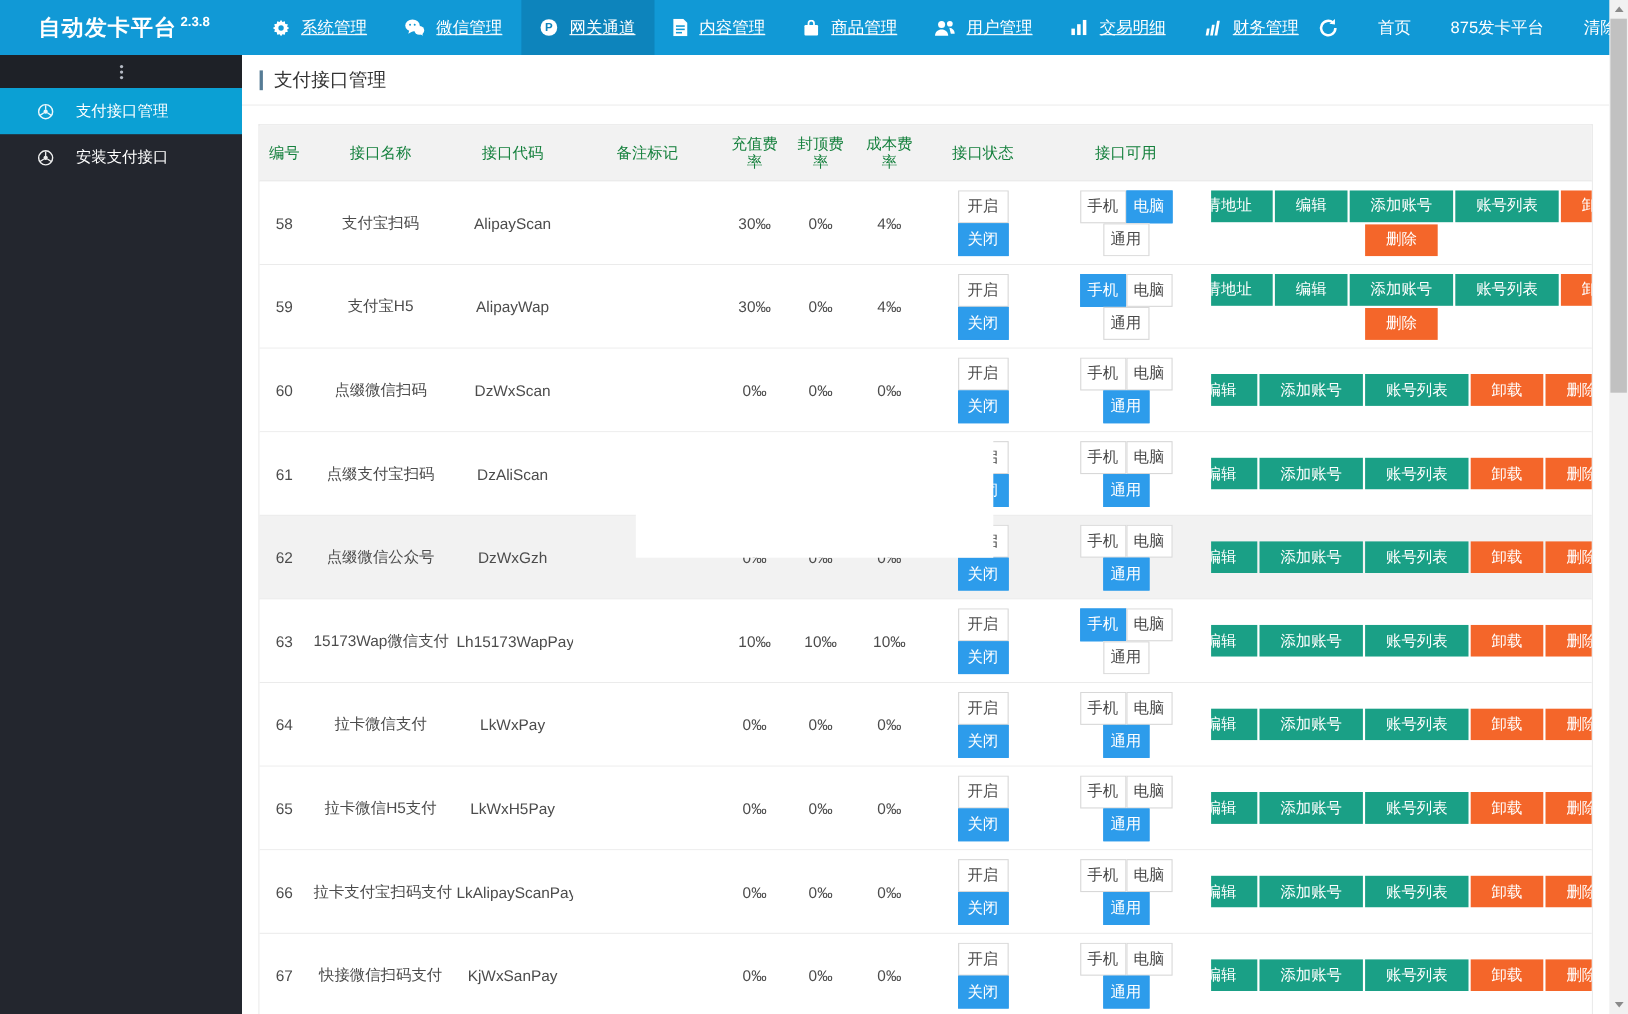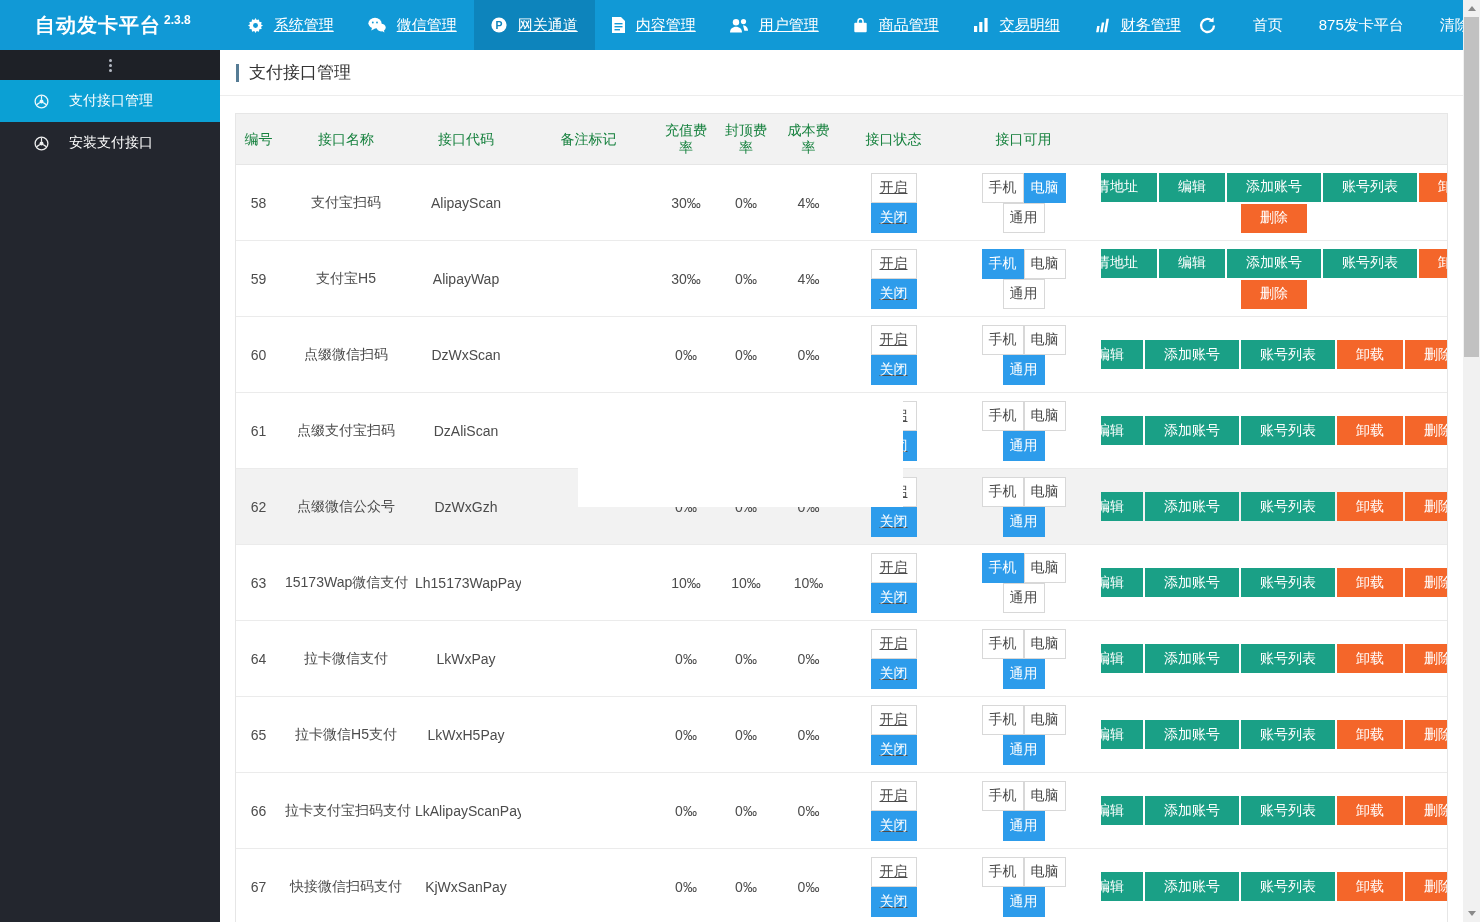--- a/index.html
+++ b/index.html
@@ -44,21 +44,21 @@
   .trow { height:76px; align-items:center; border-bottom:1px solid #EBEBEB; font-size:14px; color:#4C4C4C; background:#fff; }
   .trow.hl { background:#F2F2F2; }
   .cell { text-align:center; padding:0 4px; overflow:hidden; white-space:nowrap; }
 
   
   .btn { display:flex; align-items:center; justify-content:center; height:30px; font-size:14px;
          cursor:pointer; white-space:nowrap; }
   .b-white { background:#fff; border:1px solid #D8D8D8; color:#4A4A4A; }
   .b-blue  { background:#2D9CEB; border:1px solid #2D9CEB; color:#fff; }
   .w46 { width:46px; } .w42 { width:42px; }
-  .stack { display:flex; flex-direction:column; align-items:center;text-decoration:underline; }
+  .stack { display:flex; flex-direction:column; align-items:center; }
   .avail { display:flex; flex-direction:column; align-items:center; }
   .pair { display:flex; }
   .ops { display:flex; flex-direction:column; align-items:center; gap:2px; }
   .opline { display:flex; gap:2px; justify-content:center; }
   .op { height:29px; padding:0 19px; display:flex; align-items:center; font-size:14px; color:#fff; cursor:pointer; }
   .op.green  { background:#1AA086; }
   .op.orange { background:#F4662A; }
 
   
   .overlay-box { position:absolute; left:578px; top:400px; width:325px; height:107px; background:#fff; z-index:10; }
@@ -116,37 +116,37 @@
             <path d="M0 0h9l4 4v12H0z" fill="#fff"></path>
             <rect x="2.5" y="6" width="8" height="1.4" fill="#1199D6"></rect>
             <rect x="2.5" y="9" width="8" height="1.4" fill="#1199D6"></rect>
             <rect x="2.5" y="12" width="5.5" height="1.4" fill="#1199D6"></rect>
           </svg>
         </span>
         <span>内容管理</span>
       </div>
       <div class="nav-item">
         <span class="icon">
+          <svg width="15" height="15" viewBox="0 0 15 15">
+            <path d="M5 5V3.2a2.5 2.5 0 0 1 5 0V5" stroke="#fff" stroke-width="1.6" fill="none"></path>
+            <rect x="1.3" y="4.8" width="12.4" height="9.5" rx="1" fill="#fff"></rect>
+          </svg>
+        </span>
+        <span>商品管理</span>
+      </div>
+      <div class="nav-item">
+        <span class="icon">
           <svg width="18" height="15" viewBox="0 0 18 15">
             <circle cx="6" cy="4.2" r="3.2" fill="#fff"></circle>
             <path d="M0 14.5c0-3.5 2.7-5.7 6-5.7s6 2.2 6 5.7z" fill="#fff"></path>
             <circle cx="13.5" cy="3.6" r="2.6" fill="#fff"></circle>
             <path d="M13 7.3c2.9.3 5 2.5 5 5.4h-3.6z" fill="#fff"></path>
           </svg>
         </span>
         <span>用户管理</span>
-      </div>
-      <div class="nav-item">
-        <span class="icon">
-          <svg width="15" height="15" viewBox="0 0 15 15">
-            <path d="M5 5V3.2a2.5 2.5 0 0 1 5 0V5" stroke="#fff" stroke-width="1.6" fill="none"></path>
-            <rect x="1.3" y="4.8" width="12.4" height="9.5" rx="1" fill="#fff"></rect>
-          </svg>
-        </span>
-        <span>商品管理</span>
       </div>
       <div class="nav-item">
         <span class="icon">
           <svg width="16" height="14" viewBox="0 0 16 14">
             <rect x="1" y="8" width="3.2" height="6" fill="#fff"></rect>
             <rect x="6.2" y="4" width="3.2" height="10" fill="#fff"></rect>
             <rect x="11.4" y="0" width="3.2" height="14" fill="#fff"></rect>
           </svg>
         </span>
         <span>交易明细</span>

